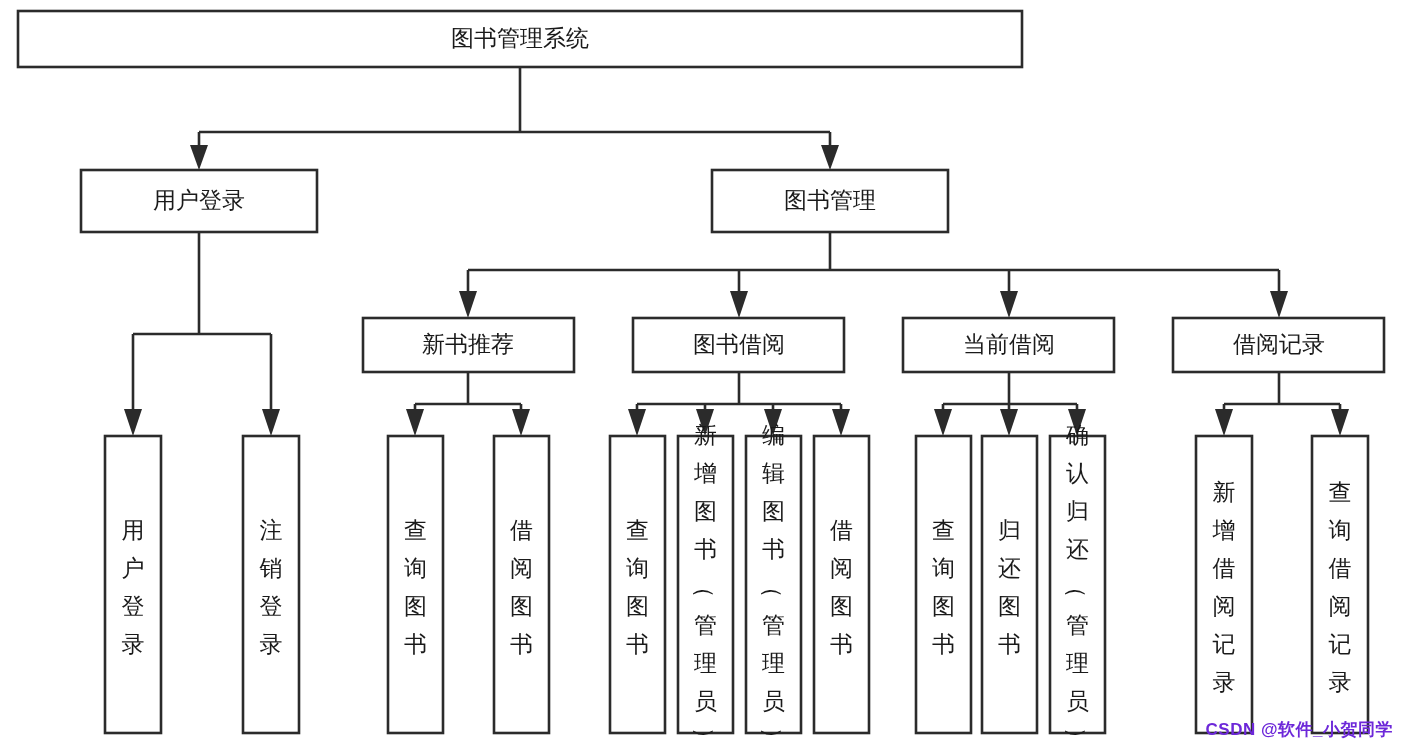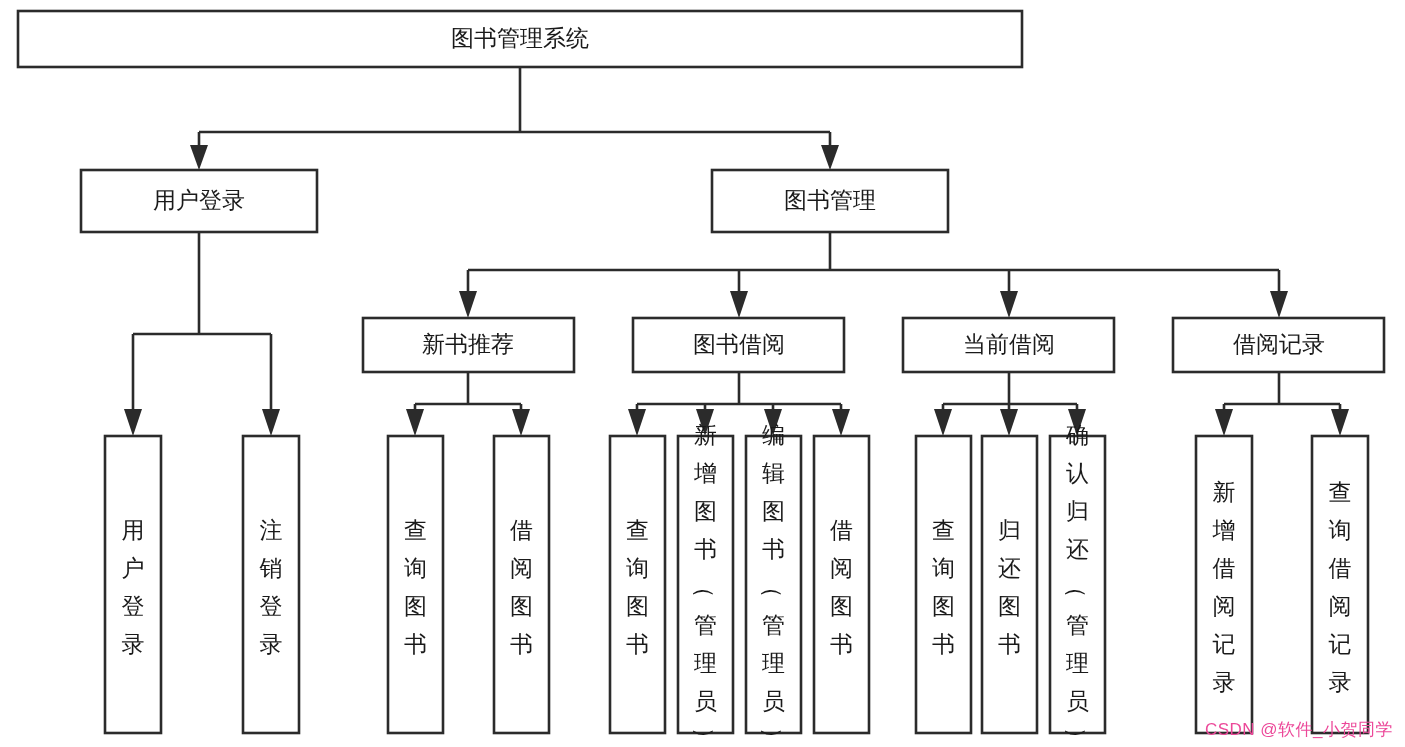--- a/index.html
+++ b/index.html
@@ -52,24 +52,25 @@
     font-size: 23px;
     fill: #1a1a1a;
     text-anchor: middle;
   }
   .watermark {
     position: absolute;
     right: 12px;
     bottom: 6px;
     font-family: "Liberation Sans", "DejaVu Sans", sans-serif;
     font-size: 17px;
-    color: #ec4899;
+    color: #6d28d9;
     letter-spacing: 0.5px;
     white-space: nowrap;
     user-select: none;
+    font-weight: bold;
   }
 </style>
 </head>
 <body>
 
 <div id="canvas">
 
   <svg class="diagram" viewBox="0 0 1405 747">
     <defs>
       <g id="arrowhead-def"></g>

